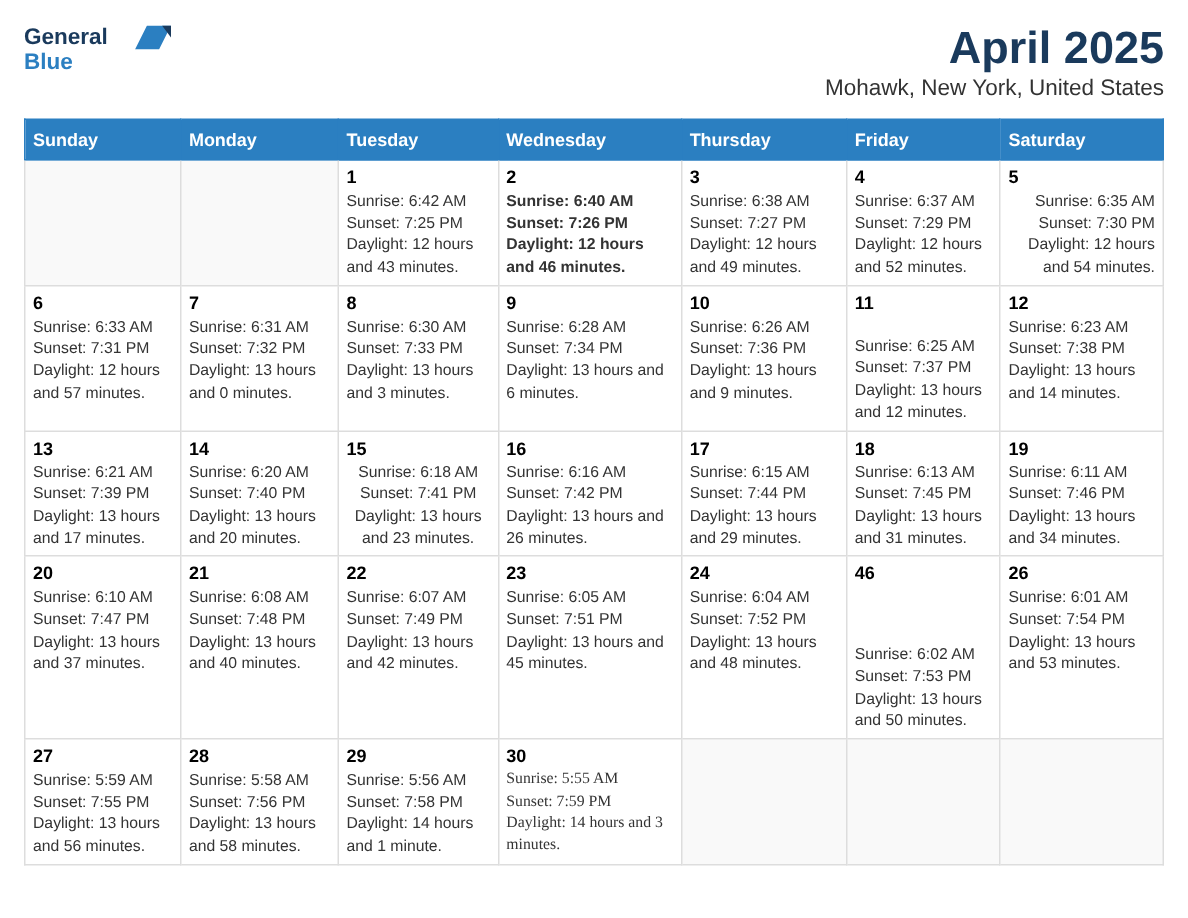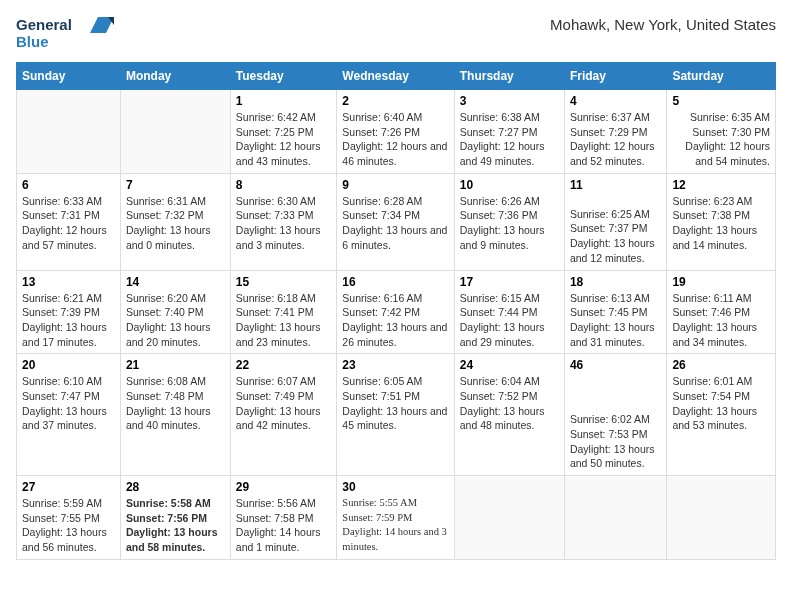--- a/index.html
+++ b/index.html
@@ -87,20 +87,21 @@
     <div style="display:flex; align-items:center; gap:18px;">
       <span style="color:#1a3a5c; font-weight:bold; font-size:15px;">General</span>
       <svg width="24" height="16" viewBox="0 0 24 16">
         <polygon points="8,0 24,0 16,16 0,16" fill="#2b7fc1"></polygon>
         <polygon points="18,0 24,0 24,8" fill="#1a3a5c"></polygon>
       </svg>
     </div>
     <span style="color:#2b7fc1; font-weight:bold; font-size:15px;">Blue</span>
   </div>
   <div class="title-block">
+    <h1>April 2025</h1>
     <h2>Mohawk, New York, United States</h2>
   </div>
 </div>
 
 <table>
   <thead>
     <tr>
       <th>Sunday</th>
       <th>Monday</th>
       <th>Tuesday</th>
@@ -115,21 +116,21 @@
         <td class="empty-cell"></td>
         <td class="empty-cell"></td>
         <td>
           <div class="day-number">1</div>
           <div class="day-info" style="white-space: pre-line;">Sunrise: 6:42 AM
 Sunset: 7:25 PM
 Daylight: 12 hours and 43 minutes.</div>
         </td>
         <td>
           <div class="day-number">2</div>
-          <div class="day-info" style="white-space: pre-line;">Sunrise: 6:40 AM
+          <div class="day-info" style="white-space: pre-line; font-weight: bold;">Sunrise: 6:40 AM
 Sunset: 7:26 PM
 Daylight: 12 hours and 46 minutes.</div>
         </td>
         <td>
           <div class="day-number">3</div>
           <div class="day-info" style="white-space: pre-line;">Sunrise: 6:38 AM
 Sunset: 7:27 PM
 Daylight: 12 hours and 49 minutes.</div>
         </td>
         <td>
@@ -197,21 +198,21 @@
 Daylight: 13 hours and 17 minutes.</div>
         </td>
         <td>
           <div class="day-number">14</div>
           <div class="day-info" style="white-space: pre-line;">Sunrise: 6:20 AM
 Sunset: 7:40 PM
 Daylight: 13 hours and 20 minutes.</div>
         </td>
         <td>
           <div class="day-number">15</div>
-          <div class="day-info" style="white-space: pre-line;">Sunrise: 6:18 AM
+          <div class="day-info" style="white-space: pre-line; text-align: center;">Sunrise: 6:18 AM
 Sunset: 7:41 PM
 Daylight: 13 hours and 23 minutes.</div>
         </td>
         <td>
           <div class="day-number">16</div>
           <div class="day-info" style="white-space: pre-line;">Sunrise: 6:16 AM
 Sunset: 7:42 PM
 Daylight: 13 hours and 26 minutes.</div>
         </td>
         <td>
@@ -279,21 +280,21 @@
       </tr>
       <tr>
         <td>
           <div class="day-number">27</div>
           <div class="day-info" style="white-space: pre-line;">Sunrise: 5:59 AM
 Sunset: 7:55 PM
 Daylight: 13 hours and 56 minutes.</div>
         </td>
         <td>
           <div class="day-number">28</div>
-          <div class="day-info" style="white-space: pre-line; font-weight: bold;">Sunrise: 5:58 AM
+          <div class="day-info" style="white-space: pre-line;">Sunrise: 5:58 AM
 Sunset: 7:56 PM
 Daylight: 13 hours and 58 minutes.</div>
         </td>
         <td>
           <div class="day-number">29</div>
           <div class="day-info" style="white-space: pre-line;">Sunrise: 5:56 AM
 Sunset: 7:58 PM
 Daylight: 14 hours and 1 minute.</div>
         </td>
         <td>

